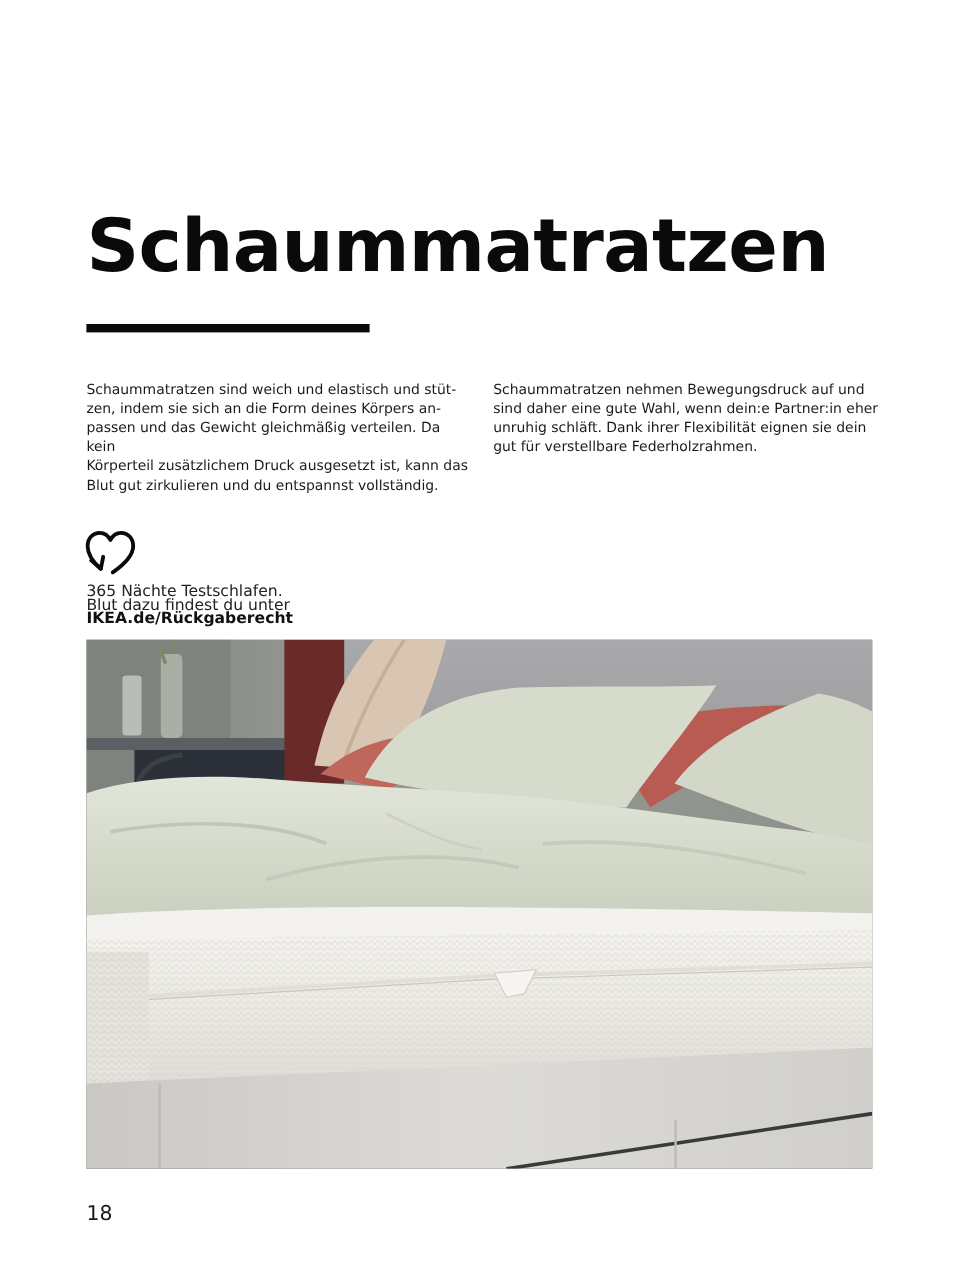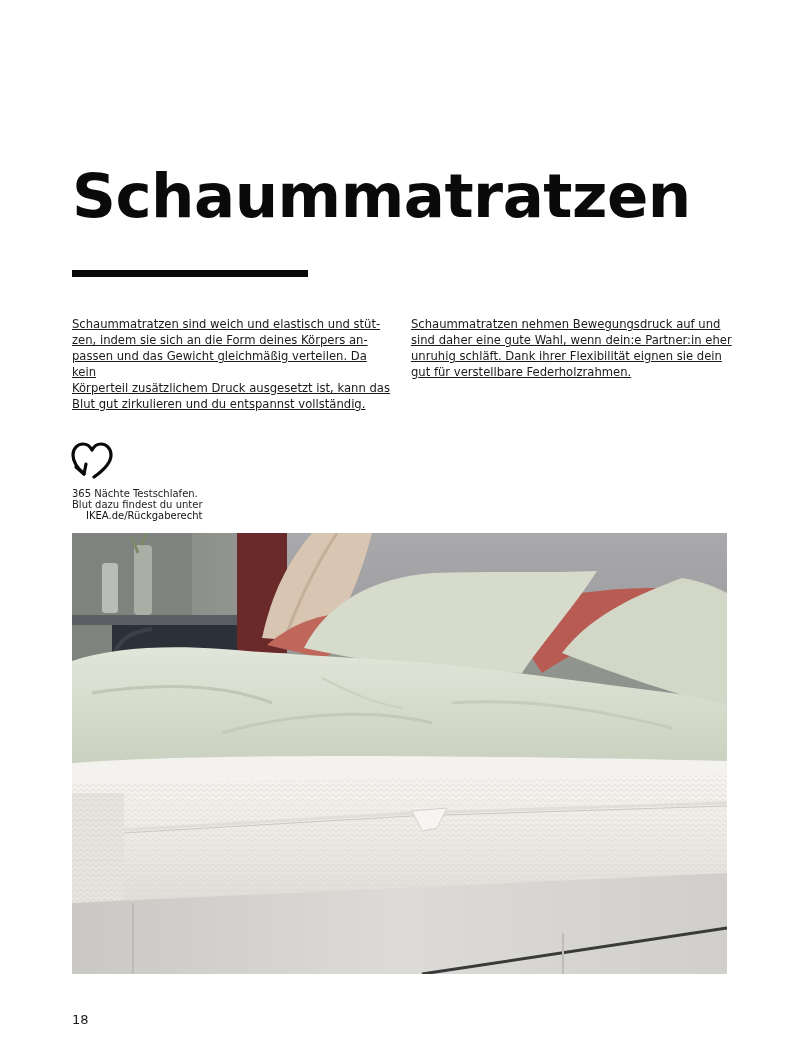--- a/index.html
+++ b/index.html
@@ -10,82 +10,80 @@
       overflow: hidden;
     }
     body {
       position: relative;
       font-family: "DejaVu Sans", "Liberation Sans", sans-serif;
       color: #111111;
     }
     .page-title {
       position: absolute;
       left: 72px;
-      top: 156px;
+      top: 166px;
       font-size: 61px;
       font-weight: bold;
       letter-spacing: -0.5px;
       line-height: 80px;
       color: #0a0a0a;
     }
     .title-rule {
       position: absolute;
       left: 72px;
       top: 270px;
       width: 236px;
       height: 7px;
       background: #0a0a0a;
     }
     .body-col {
       position: absolute;
       top: 316px;
       font-size: 11.6px;
       line-height: 16px;
       color: #1a1a1a;
-      text-decoration: underline;
     }
     .body-col.left { left: 72px; width: 318px; }
     .body-col.right { left: 411px; width: 330px; }
     .body-col p { white-space: pre-line; }
 
     .trial-icon {
       position: absolute;
       left: 71px;
       top: 441px;
       width: 42px;
       height: 38px;
     }
     .trial-note {
       position: absolute;
       left: 72px;
       top: 488px;
-      font-size: 10px;
+      font-size: 13px;
       line-height: 11px;
       color: #222222;
     }
-    .trial-note .bold { font-weight: normal; color: #111; text-align: right; }
+    .trial-note .bold { font-weight: bold; color: #111; text-align: right; }
 
     .photo {
       position: absolute;
       left: 72px;
       top: 533px;
       width: 655px;
       height: 441px;
       overflow: hidden;
       background: #9b9b97;
     }
     .photo svg { display: block; }
 
     .page-number {
       position: absolute;
       left: 72px;
       top: 1002px;
-      font-size: 13px;
+      font-size: 17px;
       color: #1a1a1a;
-      margin-top: 10px;
     }
   </style>
 </head>
 <body>
 
 <h1 class="page-title">Schaummatratzen</h1>
 <div class="title-rule"></div>
 
 <div class="body-col left">
   <p>Schaummatratzen sind weich und elastisch und stüt-

